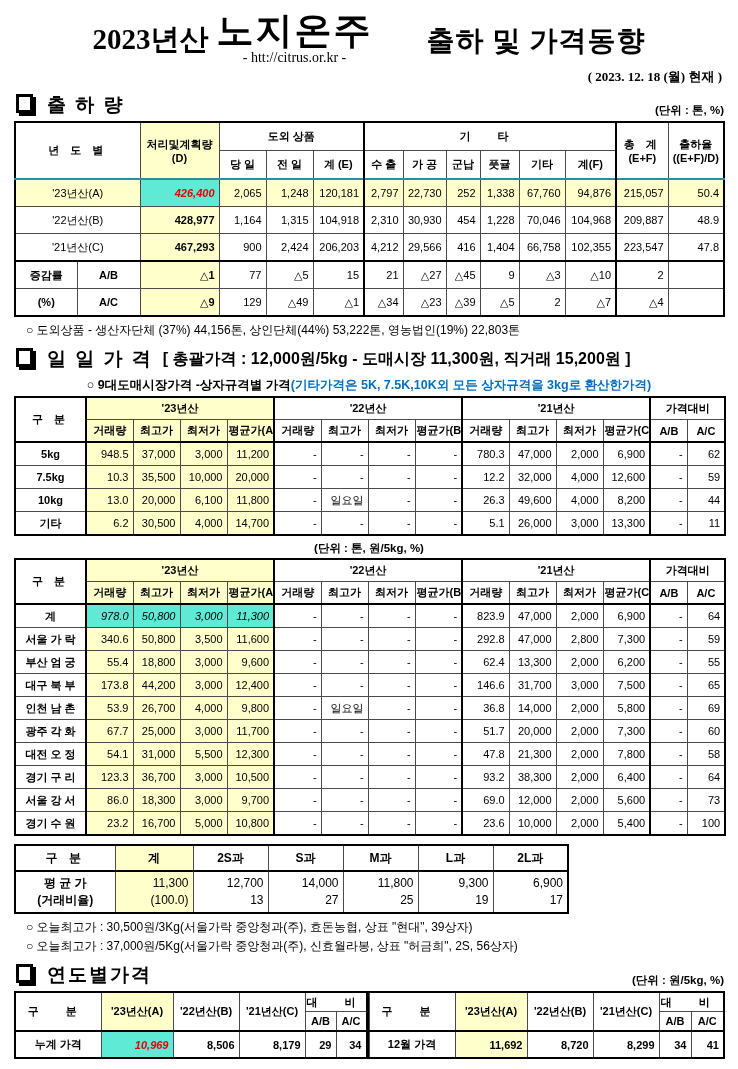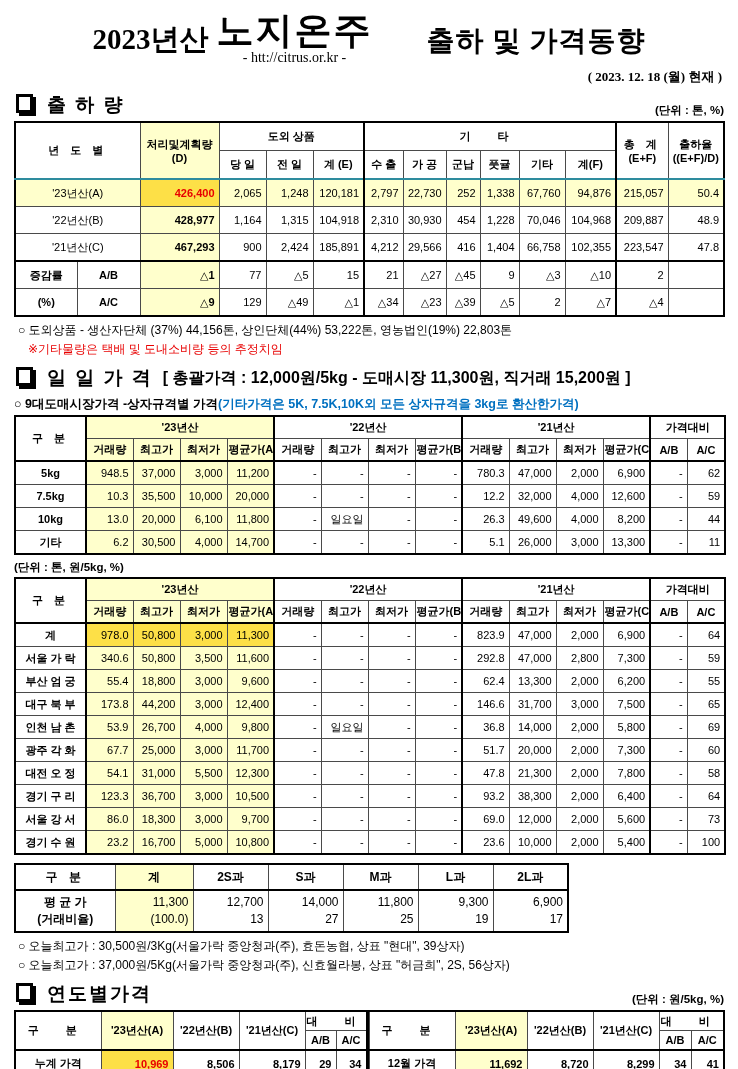--- a/index.html
+++ b/index.html
@@ -16,34 +16,34 @@
   .t-rest{font-family:"Liberation Serif","DejaVu Serif",serif;font-size:28px;font-weight:bold;padding-top:10px;letter-spacing:1px;margin-left:46px;}
   .dateline{text-align:right;font-size:13px;font-weight:bold;margin:2px 2px 6px 0;font-family:"Liberation Serif","DejaVu Serif",serif;}
 
   
   .sec{display:flex;justify-content:space-between;align-items:flex-end;margin:6px 0 3px 0;}
   .sec-left{display:flex;align-items:center;gap:10px;}
   .qbox{width:11px;height:13px;border:3px solid #000;box-shadow:3px 3px 0 #000;display:inline-block;margin:0 4px 3px 2px;}
   .sec-title{font-size:19px;font-weight:bold;letter-spacing:2px;}
   .sec-extra{font-size:16px;font-weight:bold;}
   .unit{font-size:11.5px;font-weight:bold;}
-  .subline{display:flex;justify-content:flex-start;align-items:flex-end;margin:5px 0 2px 0;}
+  .subline{display:flex;justify-content:center;align-items:flex-end;margin:5px 0 2px 0;}
   .subtitle{font-size:12.5px;font-weight:bold;}
   .bluenote{font-weight:bold;}
 
   
   table{border-collapse:collapse;table-layout:fixed;width:710px;}
   td,th{border:1px solid #4a4a4a;font-size:11px;padding:1px 4px 1px 1px;
         white-space:nowrap;overflow:hidden;text-align:right;}
   th{text-align:center;padding:1px;font-weight:bold;}
   .lbl{text-align:center;padding:1px;}
   .b{font-weight:bold;}
   .red{color:#e80000;}
   .bgY{background:#ffffcc;}
-  .bgB{background:#fde047;}
+  .bgB{background:#5eead4;font-style:italic;}
   .gl{border-left:2px solid #000;}
   .dl{border-left:1px dotted #555;}
   .ctr{}
   .ls1{letter-spacing:4px;}
   .ls2{letter-spacing:12px;}
 
   .tb-ship{border:2px solid #000;}
   .tb-ship thead{border-bottom:2.5px solid #2e8c9e;}
   .tb-ship thead th{height:25px;}
   .tb-ship tbody td{height:24px;}
@@ -62,21 +62,21 @@
 
   .yearly-wrap{display:flex;width:710px;}
   .tb-year{width:352px;border:2px solid #000;}
   .tb-year.left{border-right:3px solid #000;}
   .tb-year.right{width:355px;border-left:0;}
   .tb-year thead th{height:16px;}
   .tb-year thead{border-bottom:2px solid #000;}
   .tb-year tbody td{height:23px;font-weight:bold;}
 
   
-  .note{font-size:12px;line-height:19px;margin-left:4px;}
+  .note{font-size:12px;line-height:19px;margin-left:12px;}
   .note.red{color:#e80000;margin-left:14px;}
   .notes-block{margin:4px 0 2px 0;}
   .bluetext{color:#0070c0;}
 </style>
 </head>
 <body>
 
 <div class="page">
 
   <div class="titlebar">
@@ -173,21 +173,21 @@
           <td class=" dl">70,046</td>
           <td class="">104,968</td>
           <td class=" gl">209,887</td>
           <td class="">48.9</td>
         </tr>
         <tr>
           <td class="lbl " colspan="2">'21년산(C)</td>
           <td class="b bgY">467,293</td>
           <td class="">900</td>
           <td class="">2,424</td>
-          <td class="">185,891</td>
+          <td class="">206,203</td>
           <td class=" gl">4,212</td>
           <td class="">29,566</td>
           <td class="">416</td>
           <td class="">1,404</td>
           <td class=" dl">66,758</td>
           <td class="">102,355</td>
           <td class=" gl">223,547</td>
           <td class="">47.8</td>
         </tr>
       </tbody>
@@ -222,21 +222,20 @@
         <td class="dl">2</td>
         <td>△7</td>
         <td class="gl">△4</td>
         <td></td>
       </tr>
     </tbody>
   </table>
 
   <div class="notes-block">
     <div class="note">○ 도외상품 - 생산자단체 (37%) 44,156톤, 상인단체(44%) 53,222톤, 영농법인(19%) 22,803톤</div>
-    <div class="note red">※기타물량은 택배 및 도내소비량 등의 추정치임</div>
   </div>
 
   <div class="sec">
     <span class="sec-left">
       <span class="qbox"></span>
       <span class="sec-title">일 일 가 격</span>
       <span class="sec-extra">[ 총괄가격 : 12,000원/5kg - 도매시장 11,300원,  직거래 15,200원 ]</span>
     </span>
   </div>
 

